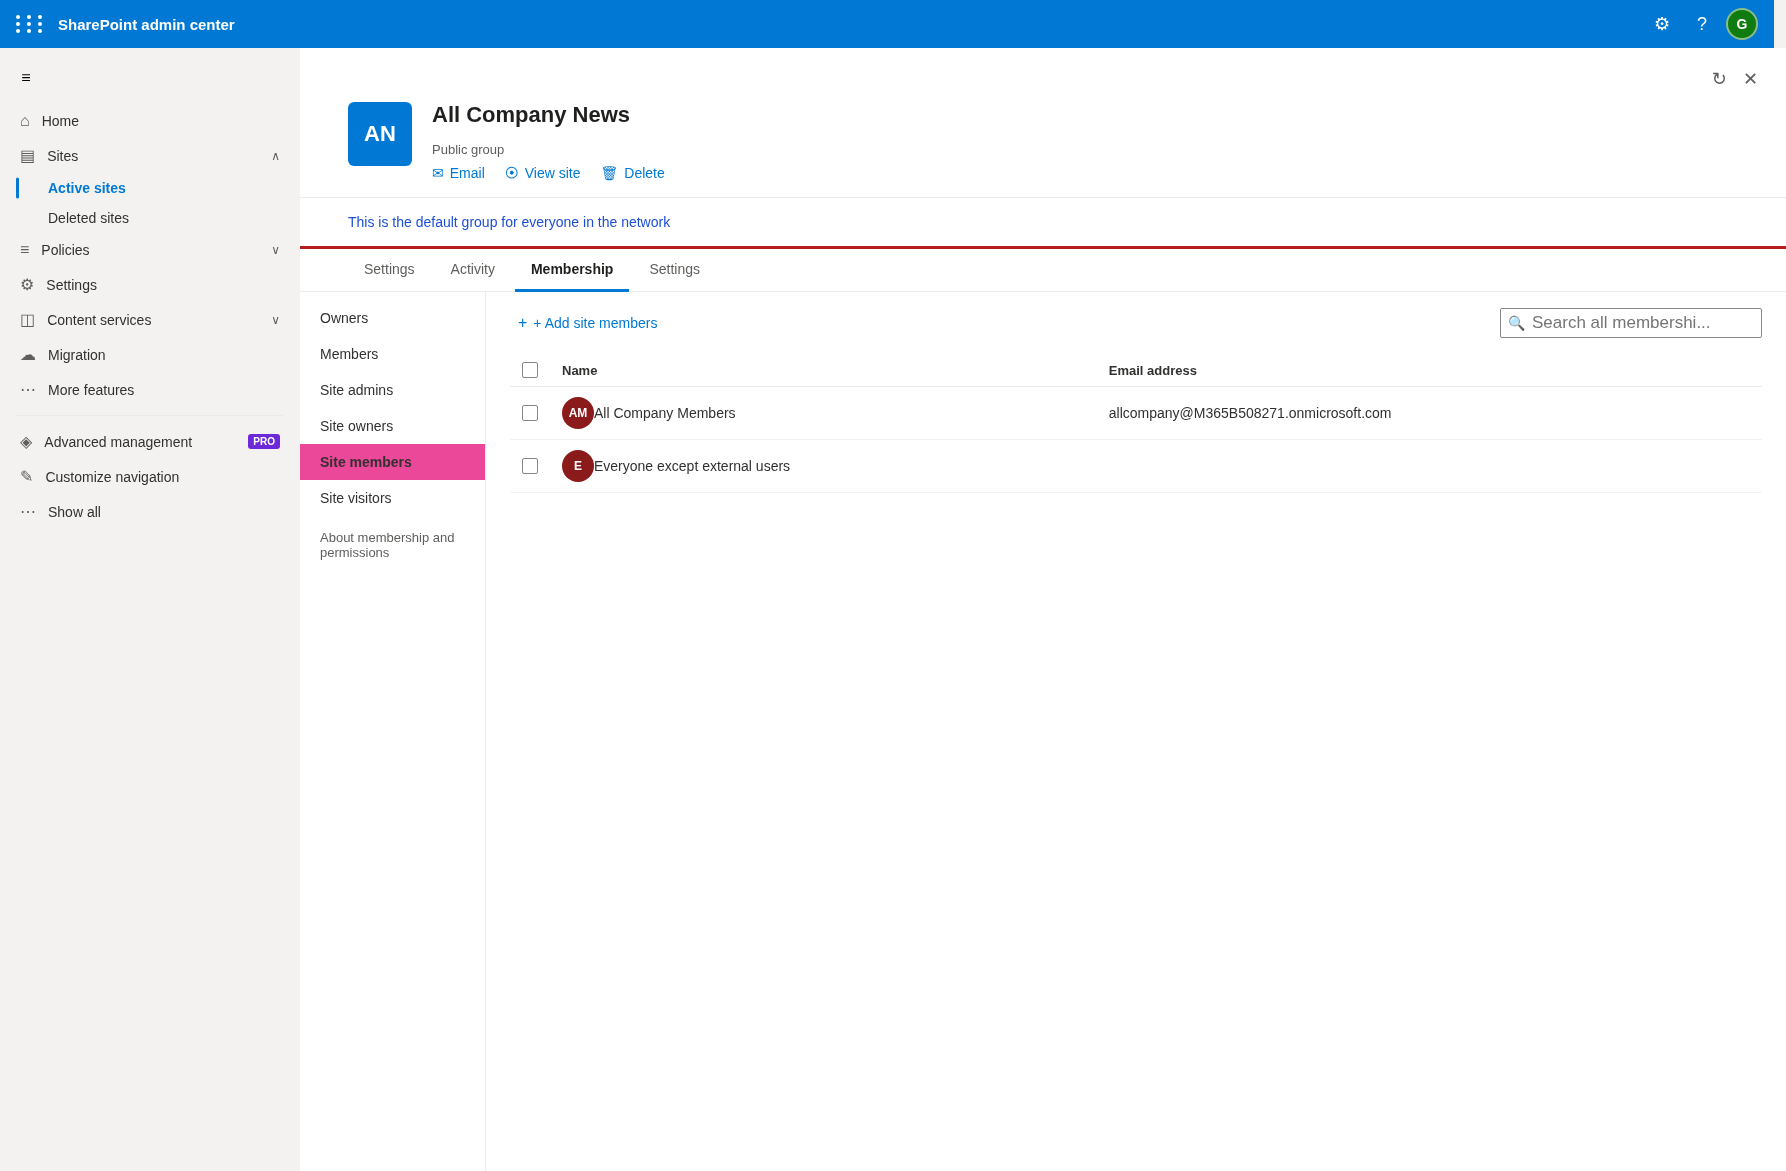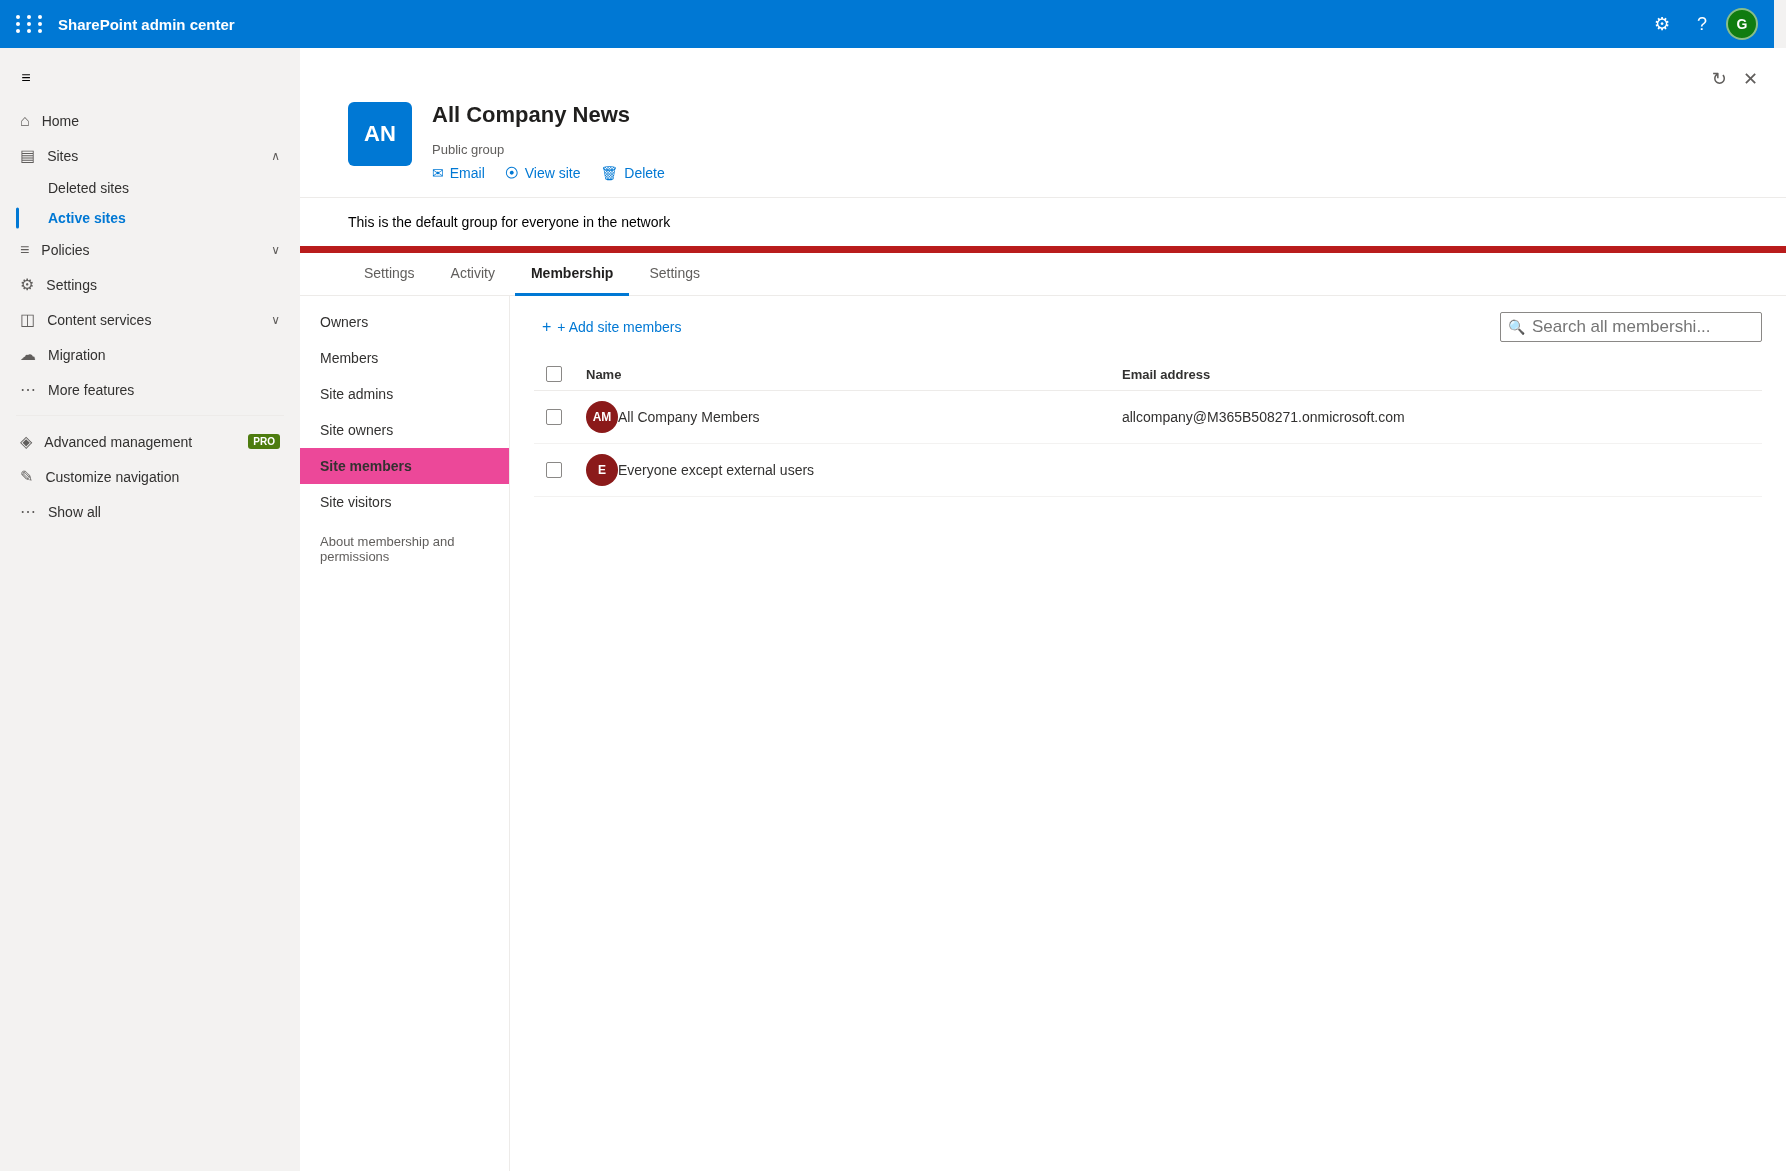--- a/index.html
+++ b/index.html
@@ -123,21 +123,21 @@
       height: 70%;
       background: #0078d4;
       border-radius: 2px;
     }
     .sidebar-divider {
       border: none;
       border-top: 1px solid #edebe9;
       margin: 8px 16px;
     }
     .pro-badge {
-      background: #4d7c0f;
+      background: #6d28d9;
       color: white;
       font-size: 10px;
       font-weight: 700;
       padding: 2px 5px;
       border-radius: 3px;
       margin-left: 4px;
     }
 
     
     .main {
@@ -213,22 +213,22 @@
       display: flex;
       align-items: center;
       gap: 6px;
       padding: 0;
     }
     .site-action-icon { font-size: 14px; }
 
     .site-description {
       padding: 16px 48px;
       font-size: 14px;
-      color: #000000;
-      border-bottom: 7px solid #b91c1c;
+      color: #1d4ed8;
+      border-bottom: 3px solid #b91c1c;
     }
 
     
     .tabs {
       display: flex;
       padding: 0 48px;
       border-bottom: 1px solid #edebe9;
       gap: 4px;
     }
     .tab {
@@ -248,21 +248,21 @@
 
     
     .membership-panel {
       display: flex;
       flex: 1;
       overflow: hidden;
     }
 
     
     .membership-nav {
-      width: 210px;
+      width: 186px;
       border-right: 1px solid #edebe9;
       padding: 8px 0;
       flex-shrink: 0;
     }
     .membership-nav-item {
       padding: 10px 20px;
       cursor: pointer;
       font-size: 14px;
       color: #323130;
     }
@@ -399,25 +399,25 @@
       <span class="icon">⌂</span>
       <span class="label">Home</span>
     </div>
 
     <div class="sidebar-item">
       <span class="icon">▤</span>
       <span class="label">Sites</span>
       <span class="chevron">∧</span>
     </div>
 
+    <div class="sidebar-sub-item active">
+      <span>Active sites</span>
+    </div>
     <div class="sidebar-sub-item">
       <span>Deleted sites</span>
-    </div>
-    <div class="sidebar-sub-item active">
-      <span>Active sites</span>
     </div>
 
     <div class="sidebar-item">
       <span class="icon">≡</span>
       <span class="label">Policies</span>
       <span class="chevron">∨</span>
     </div>
 
     <div class="sidebar-item">
       <span class="icon">⚙</span>

